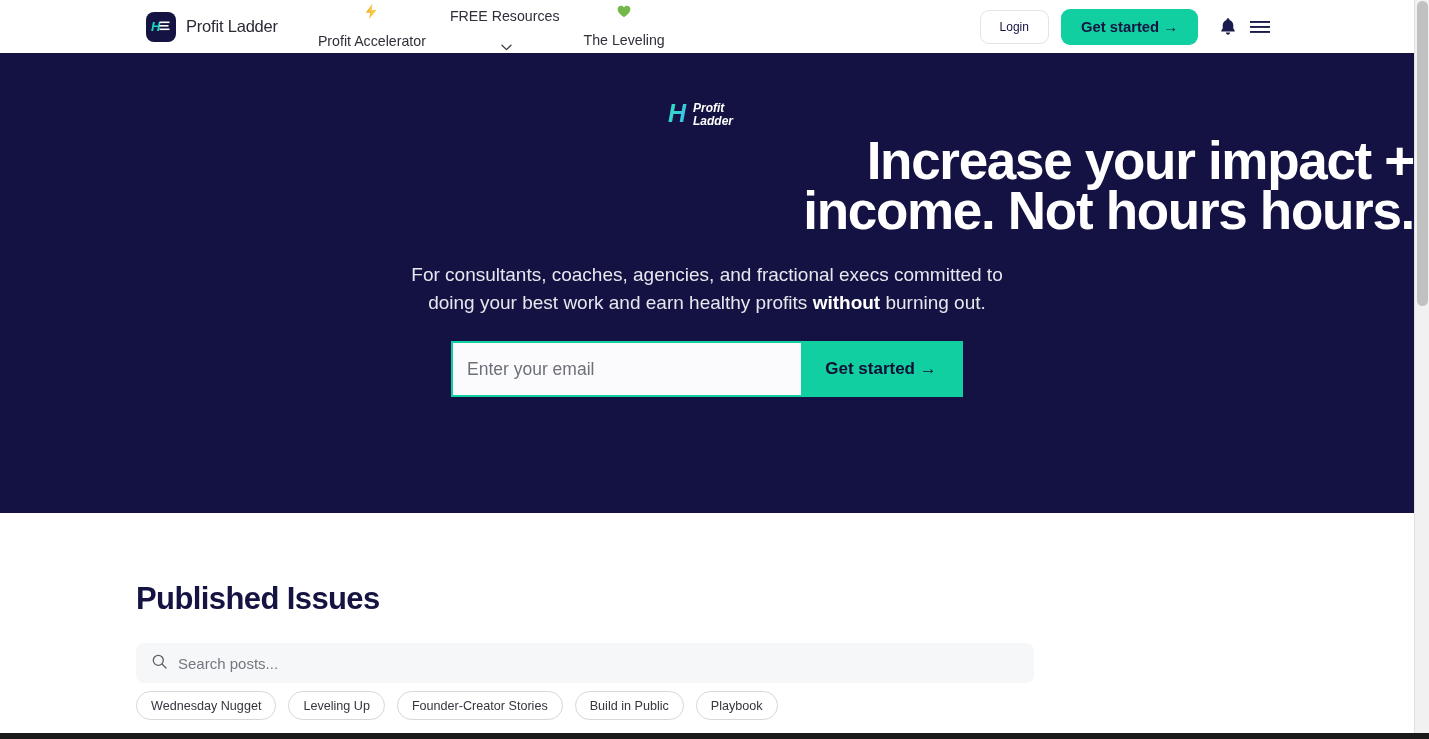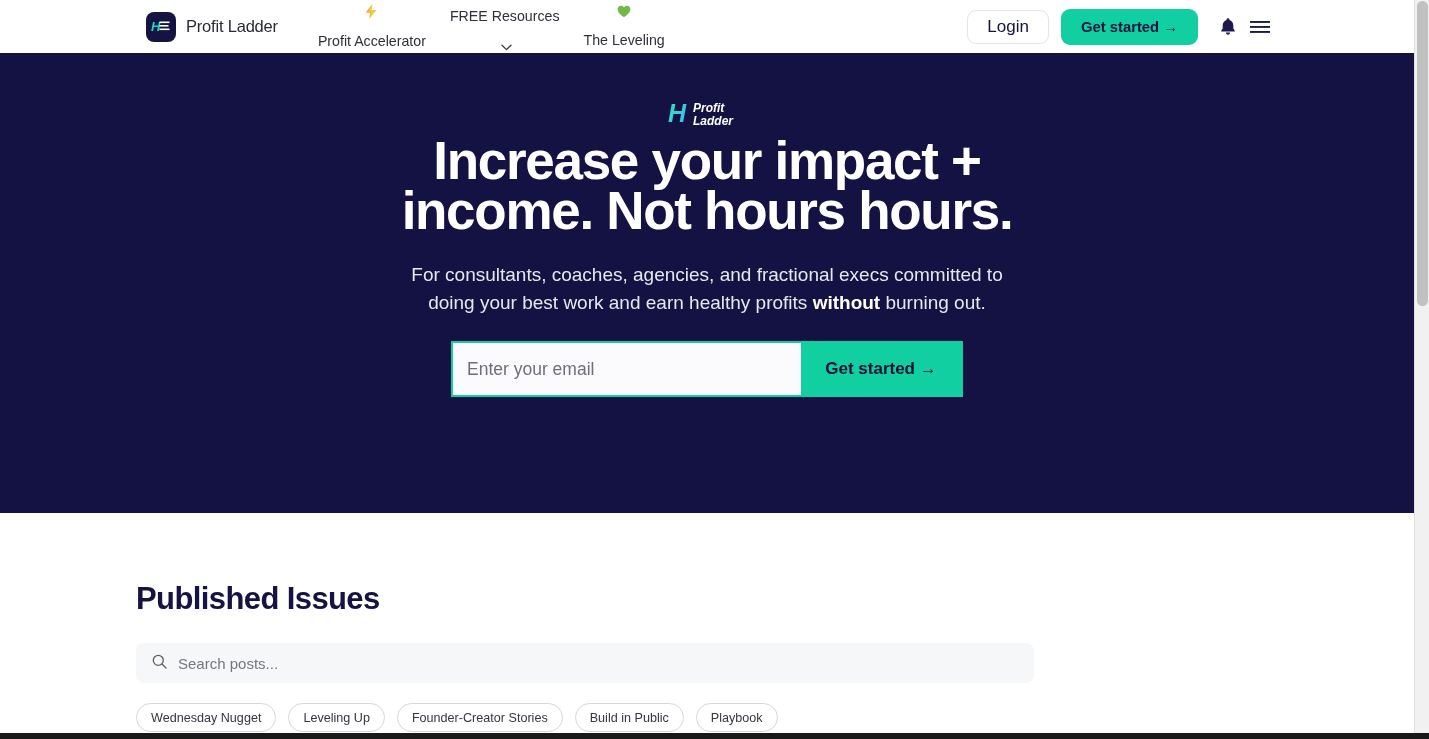--- a/index.html
+++ b/index.html
@@ -55,21 +55,21 @@
   .heart-icon { display:inline-block; width: 14px; height: 13px; }
   .chev { display: inline-block; width: 11px; height: 7px; margin-left: 4px; }
 
   .nav-right {
     position: absolute; right: 142px; top: 0; height: 53px;
     display: flex; align-items: center; gap: 0;
   }
   .btn-login {
     height: 34px; padding: 0 19px;
     background: #ffffff; border: 1px solid #e3e3e8; border-radius: 9px;
-    font-size: 17px; color: #141341; font-family: inherit;
+    font-size: 12px; color: #141341; font-family: inherit;
     display: flex; align-items: center; cursor: pointer;
     margin-right: 12px;
   }
   .btn-getstarted {
     height: 36px; padding: 0 20px;
     background: #11cfa0; border: none; border-radius: 9px;
     font-size: 14.8px; color: #141341; font-weight: 700;
     font-family: inherit;
     display: flex; align-items: center; cursor: pointer;
     margin-right: 18px;
@@ -89,21 +89,21 @@
     text-align: center;
   }
   .hero-logo {
     margin: 0 auto; padding-top: 61px;
     width: 80px; height: 36px;
     display: flex; align-items: center; justify-content: center;
   }
   .hero-h1 {
     margin-top: 22px;
     font-size: 53px; line-height: 50px; font-weight: 700;
-    color: #ffffff; letter-spacing: -1.3px;
+    color: #ffffff; letter-spacing: -1.3px; text-align: right;
   }
   .hero-sub {
     margin-top: 25px;
     font-size: 19px; line-height: 28px; color: #e7e8ef;
     font-weight: 400;
   }
   .hero-sub b { font-weight: 700; color: #ffffff; }
 
   .signup {
     margin: 24px auto 0;
@@ -140,21 +140,21 @@
     width: 898px; height: 40px;
     background: #f6f7f9; border-radius: 8px;
     display: flex; align-items: center; padding: 0 16px; gap: 11px;
   }
   .search-box input {
     flex: 1; border: none; outline: none; background: transparent;
     font-size: 15px; color: #3a3b44; font-family: inherit;
   }
   .search-box input::placeholder { color: #75777f; }
 
-  .tags { margin-top: 20px; display: flex; gap: 12px; }
+  .tags { margin-top: 8px; display: flex; gap: 12px; }
   .tag {
     height: 29px; padding: 0 14px;
     border: 1px solid #d6d7dc; border-radius: 15px;
     background: #ffffff;
     font-size: 12.6px; color: #35363f; font-family: inherit;
     display: flex; align-items: center; white-space: nowrap;
     cursor: pointer;
   }
 
   

